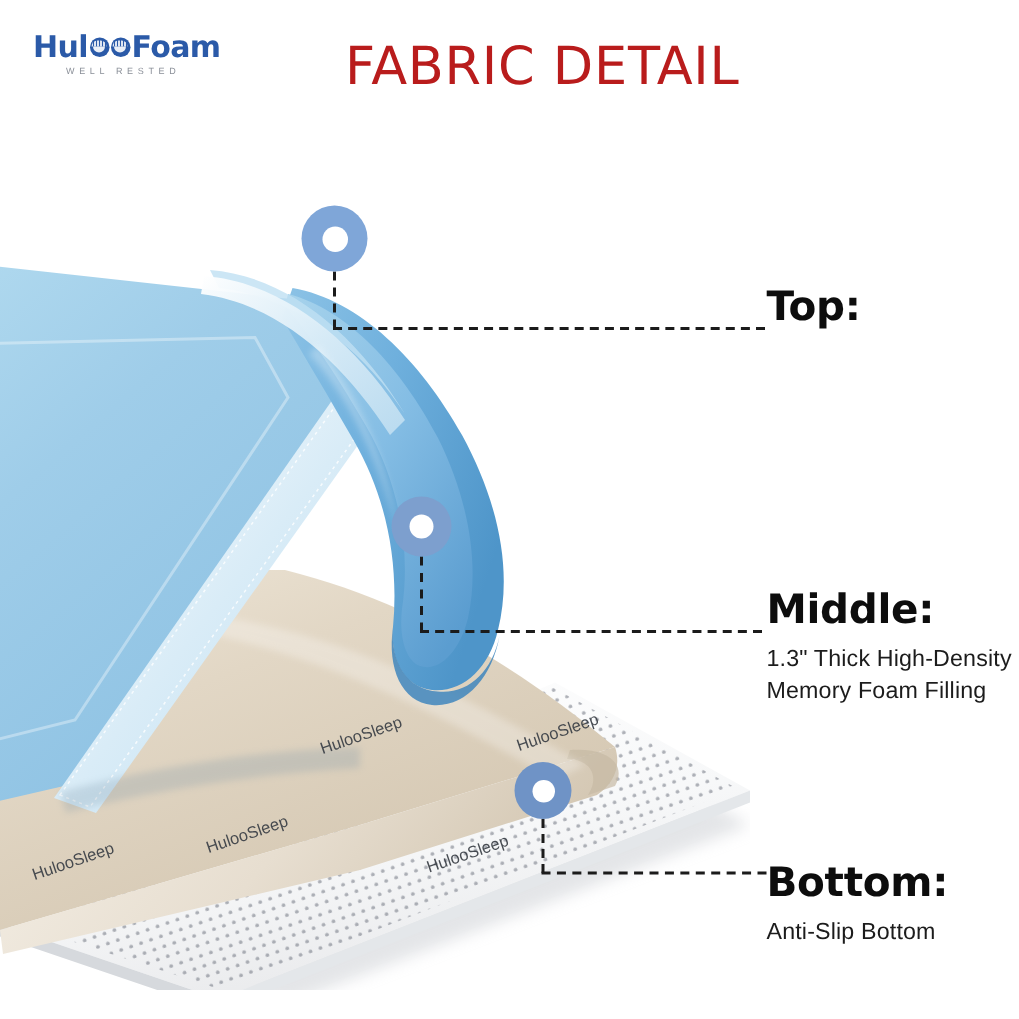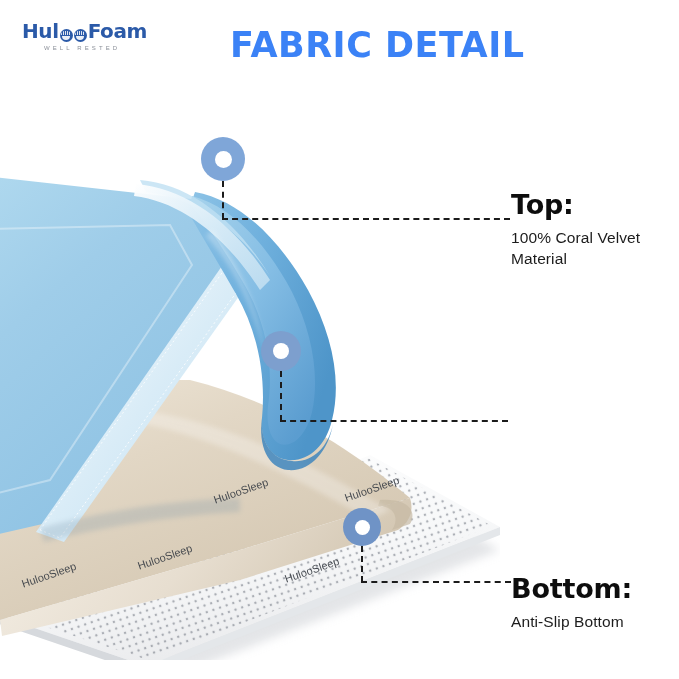--- a/index.html
+++ b/index.html
@@ -12,21 +12,21 @@
     position:relative;
   }
   #stage{position:absolute;left:0;top:0;width:679px;height:679px;overflow:hidden;background:#fff;}
 
   
   .logo{position:absolute;left:22px;top:20px;width:150px;height:40px;}
   .logo-word{
     font-family:"DejaVu Sans","Liberation Sans",sans-serif;
     font-weight:bold;font-size:20px;letter-spacing:-0.4px;
     color:#2b5aa8;line-height:22px;white-space:nowrap;
-    display:flex;align-items:flex-end;
+    display:flex;align-items:center;
   }
   .logo-oo{display:inline-flex;gap:1px;margin:0 1px;align-items:center;}
   .sleep-dot{
     width:13px;height:13px;border-radius:50%;
     background:#2b5aa8;position:relative;overflow:hidden;
     display:inline-block;
   }
   .sleep-dot::before{
     content:"";position:absolute;left:1.5px;top:2px;width:10px;height:4px;
     border-radius:5px 5px 0 0;
@@ -40,22 +40,22 @@
   .logo-tag{
     margin-top:3px;margin-left:22px;
     font-size:6px;letter-spacing:3.1px;color:#8a8f98;
     font-family:"Liberation Sans",sans-serif;font-weight:normal;
   }
 
   
   .title{
     position:absolute;left:230px;top:25px;width:300px;
     font-family:"DejaVu Sans","Liberation Sans",sans-serif;
-    font-weight:bold;font-size:35px;letter-spacing:0.5px;
-    color:#3b82f6;white-space:nowrap;
+    font-weight:normal;font-size:35px;letter-spacing:0.5px;
+    color:#b91c1c;white-space:nowrap;
   }
 
   
   .art{position:absolute;left:-60px;top:80px;width:560px;height:580px;}
   .art svg{display:block;}
 
   
   .wm{
     position:absolute;
     font-family:"Liberation Sans","DejaVu Sans",sans-serif;
@@ -275,22 +275,25 @@
     </div>
   </div>
   <div class="marker m-bot">
     <div class="ring">
       <div class="core"></div>
     </div>
   </div>
 
   <div class="callout c-top">
     <div class="c-head">Top:</div>
-    <div class="c-body">100% Coral Velvet Material</div>
-  </div>
-
+  </div>
+
+  <div class="callout c-mid">
+    <div class="c-head">Middle:</div>
+    <div class="c-body">1.3" Thick High-Density Memory Foam Filling</div>
+  </div>
 
   <div class="callout c-bot">
     <div class="c-head">Bottom:</div>
     <div class="c-body">Anti-Slip Bottom</div>
   </div>
 
 </div>
 
 </body></html>

